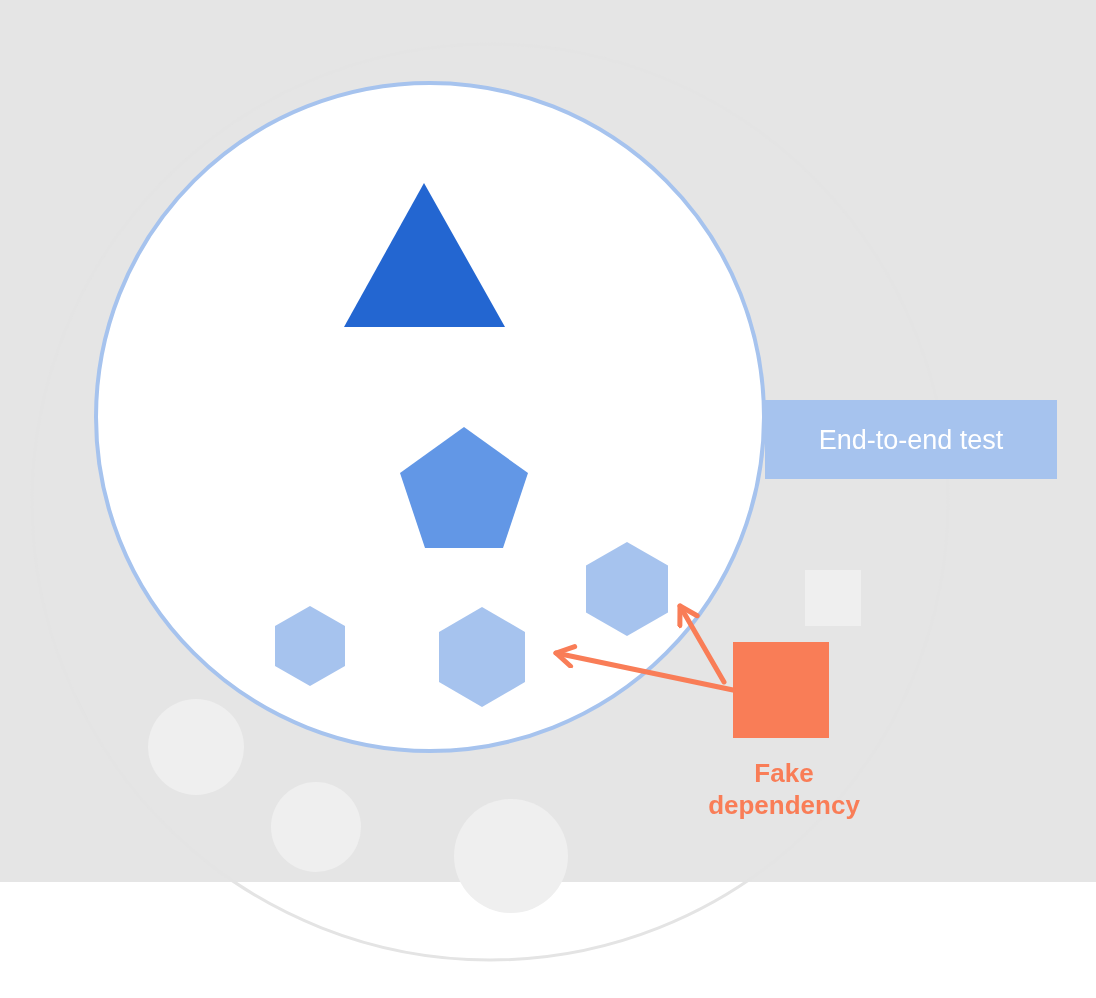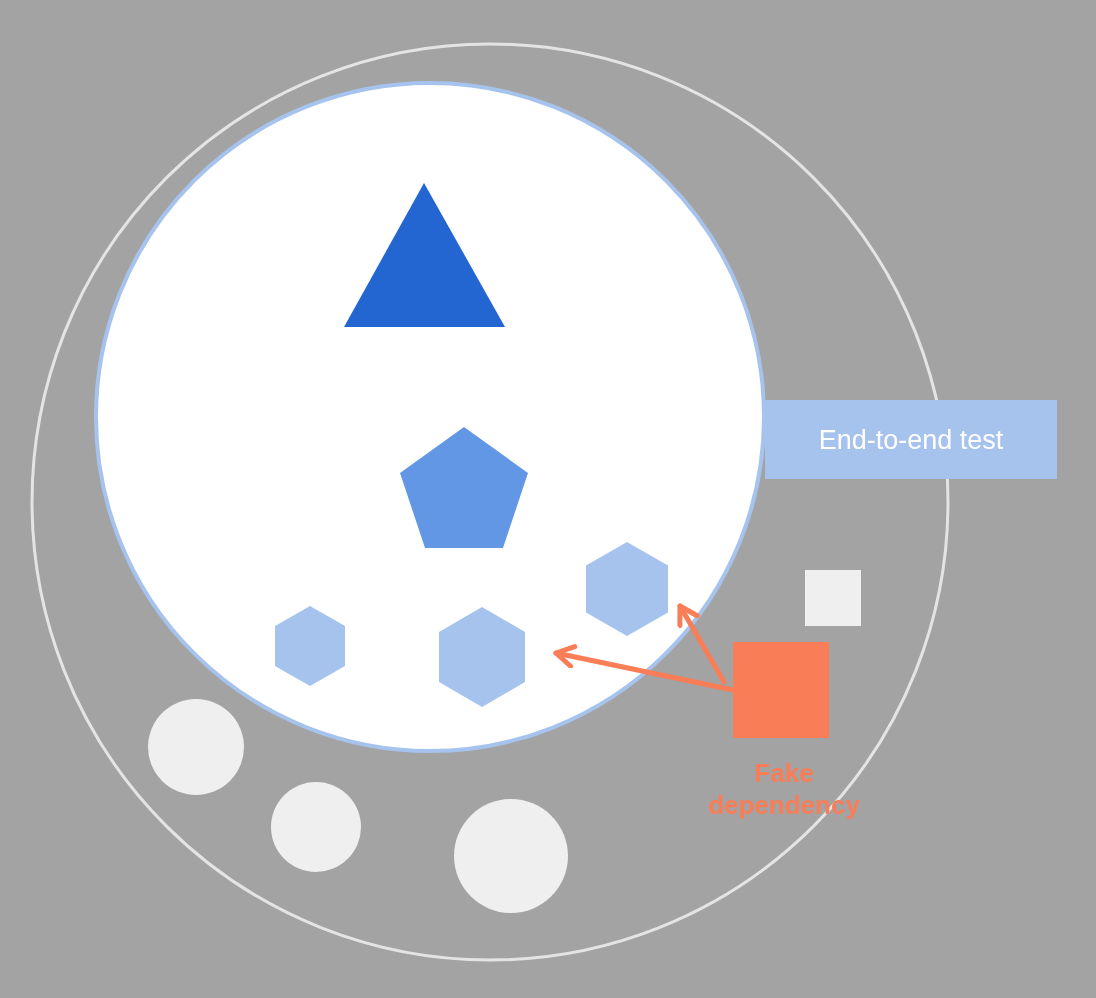--- a/index.html
+++ b/index.html
@@ -9,22 +9,22 @@
   }
   body {
     width: 1096px;
     height: 998px;
     overflow: hidden;
     font-family: "Liberation Sans", sans-serif;
   }
   .diagram-wrap {
     position: relative;
     width: 1096px;
-    height: 998px;
-    background: #a3a3a3;
+    height: 882px;
+    background: #e5e5e5;
   }
   svg { display: block; }
   .banner-text {
     font-family: "Liberation Sans", sans-serif;
     font-size: 27px;
     font-weight: 400;
   }
   .fake-label {
     font-family: "Liberation Sans", sans-serif;
     font-size: 26px;

